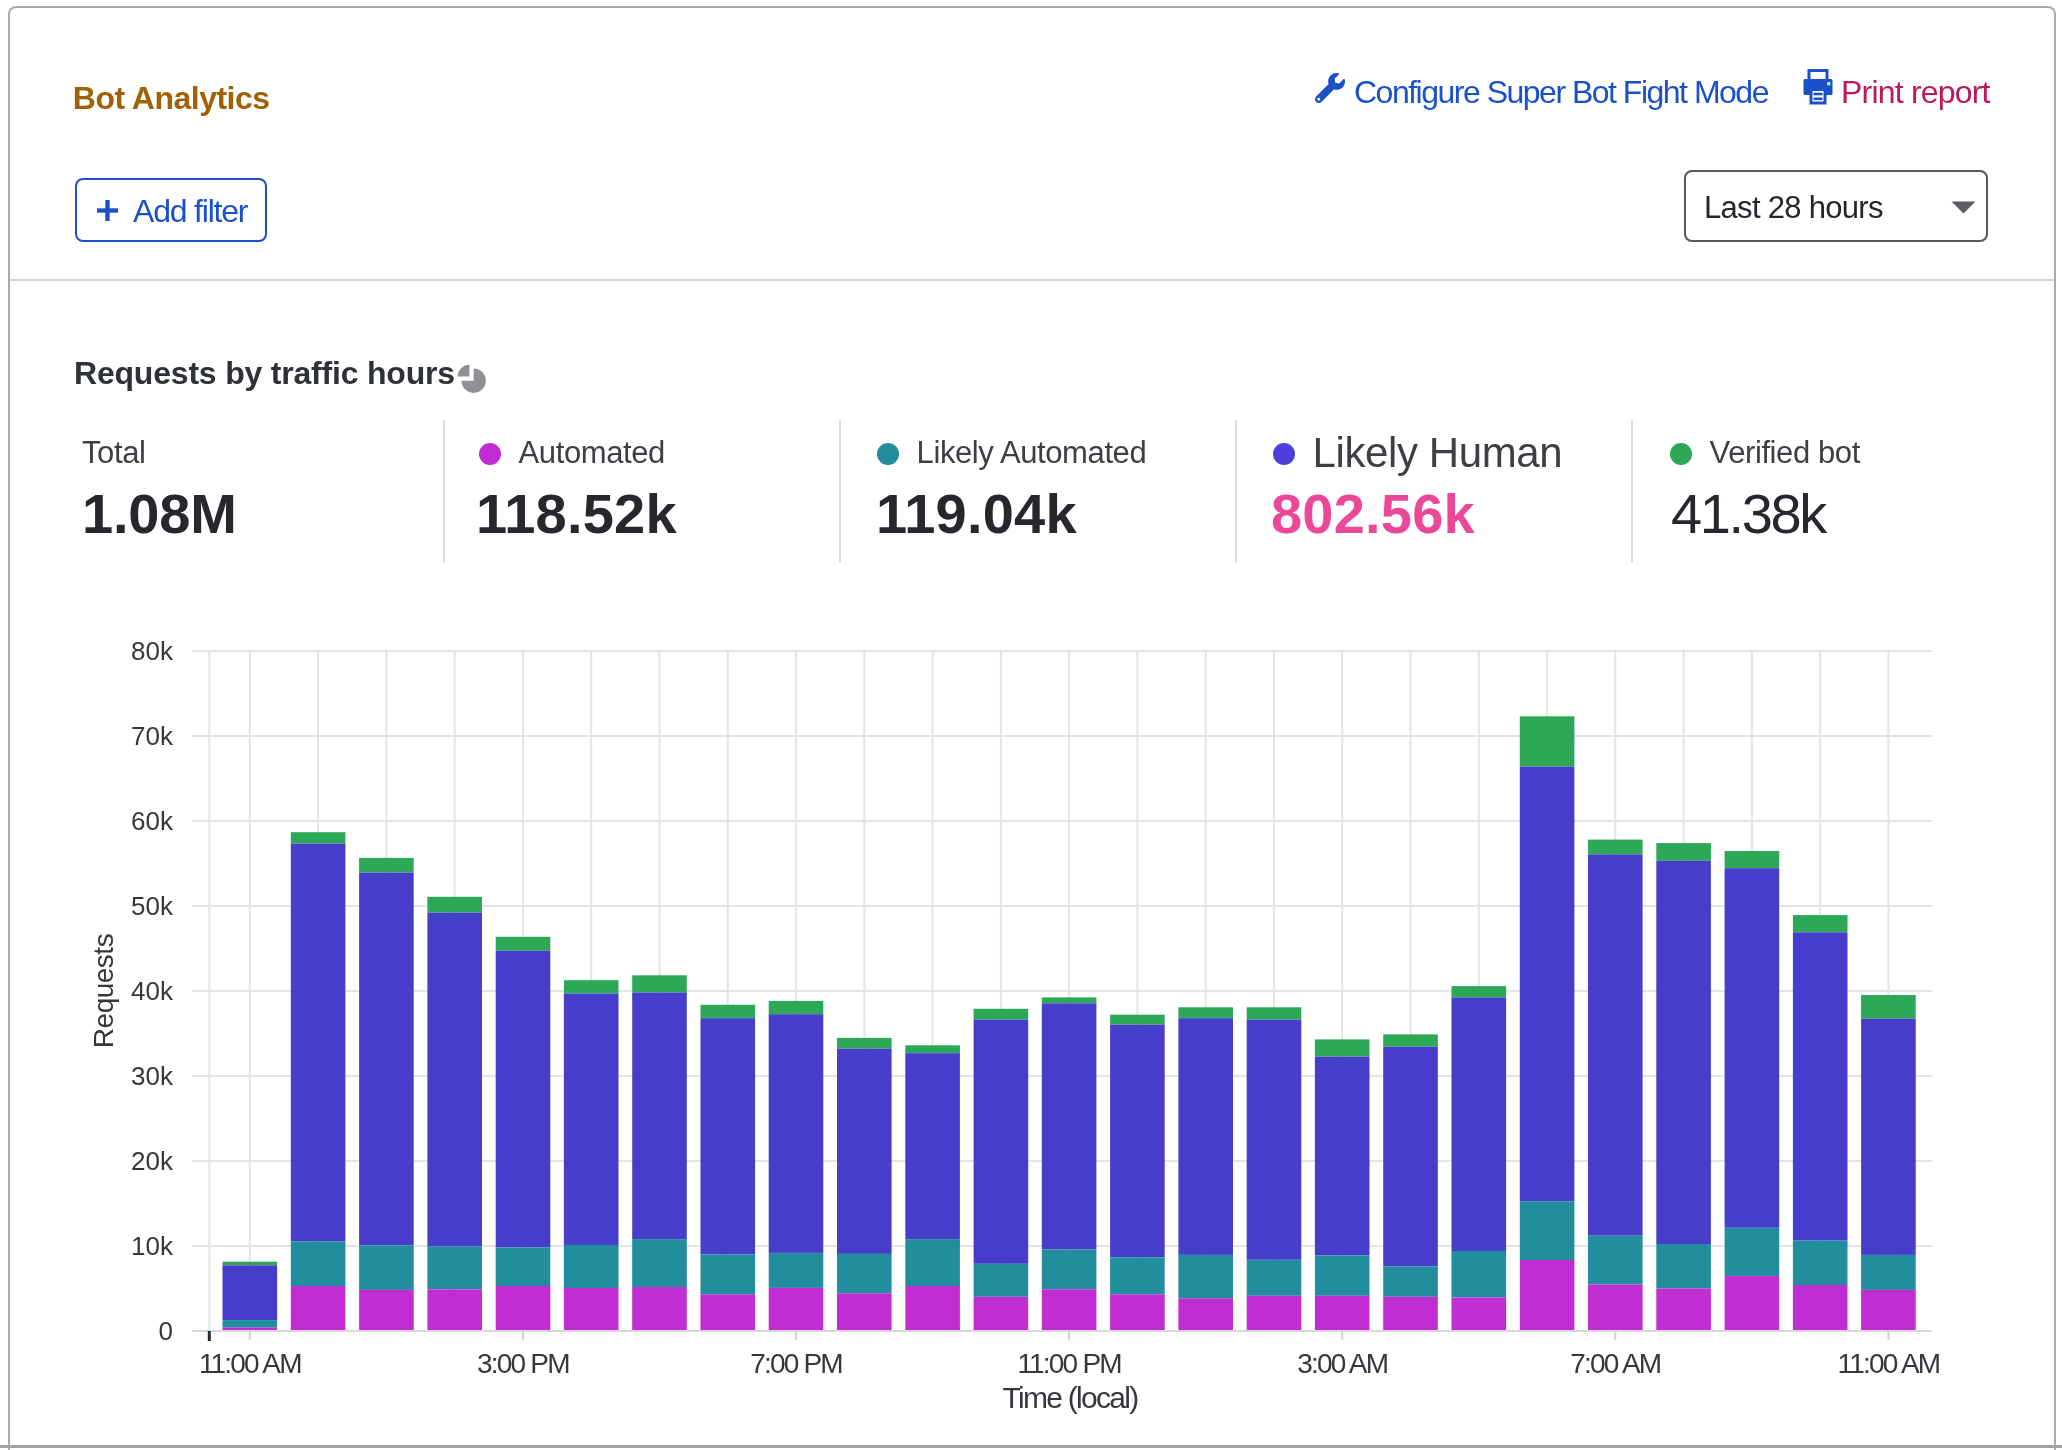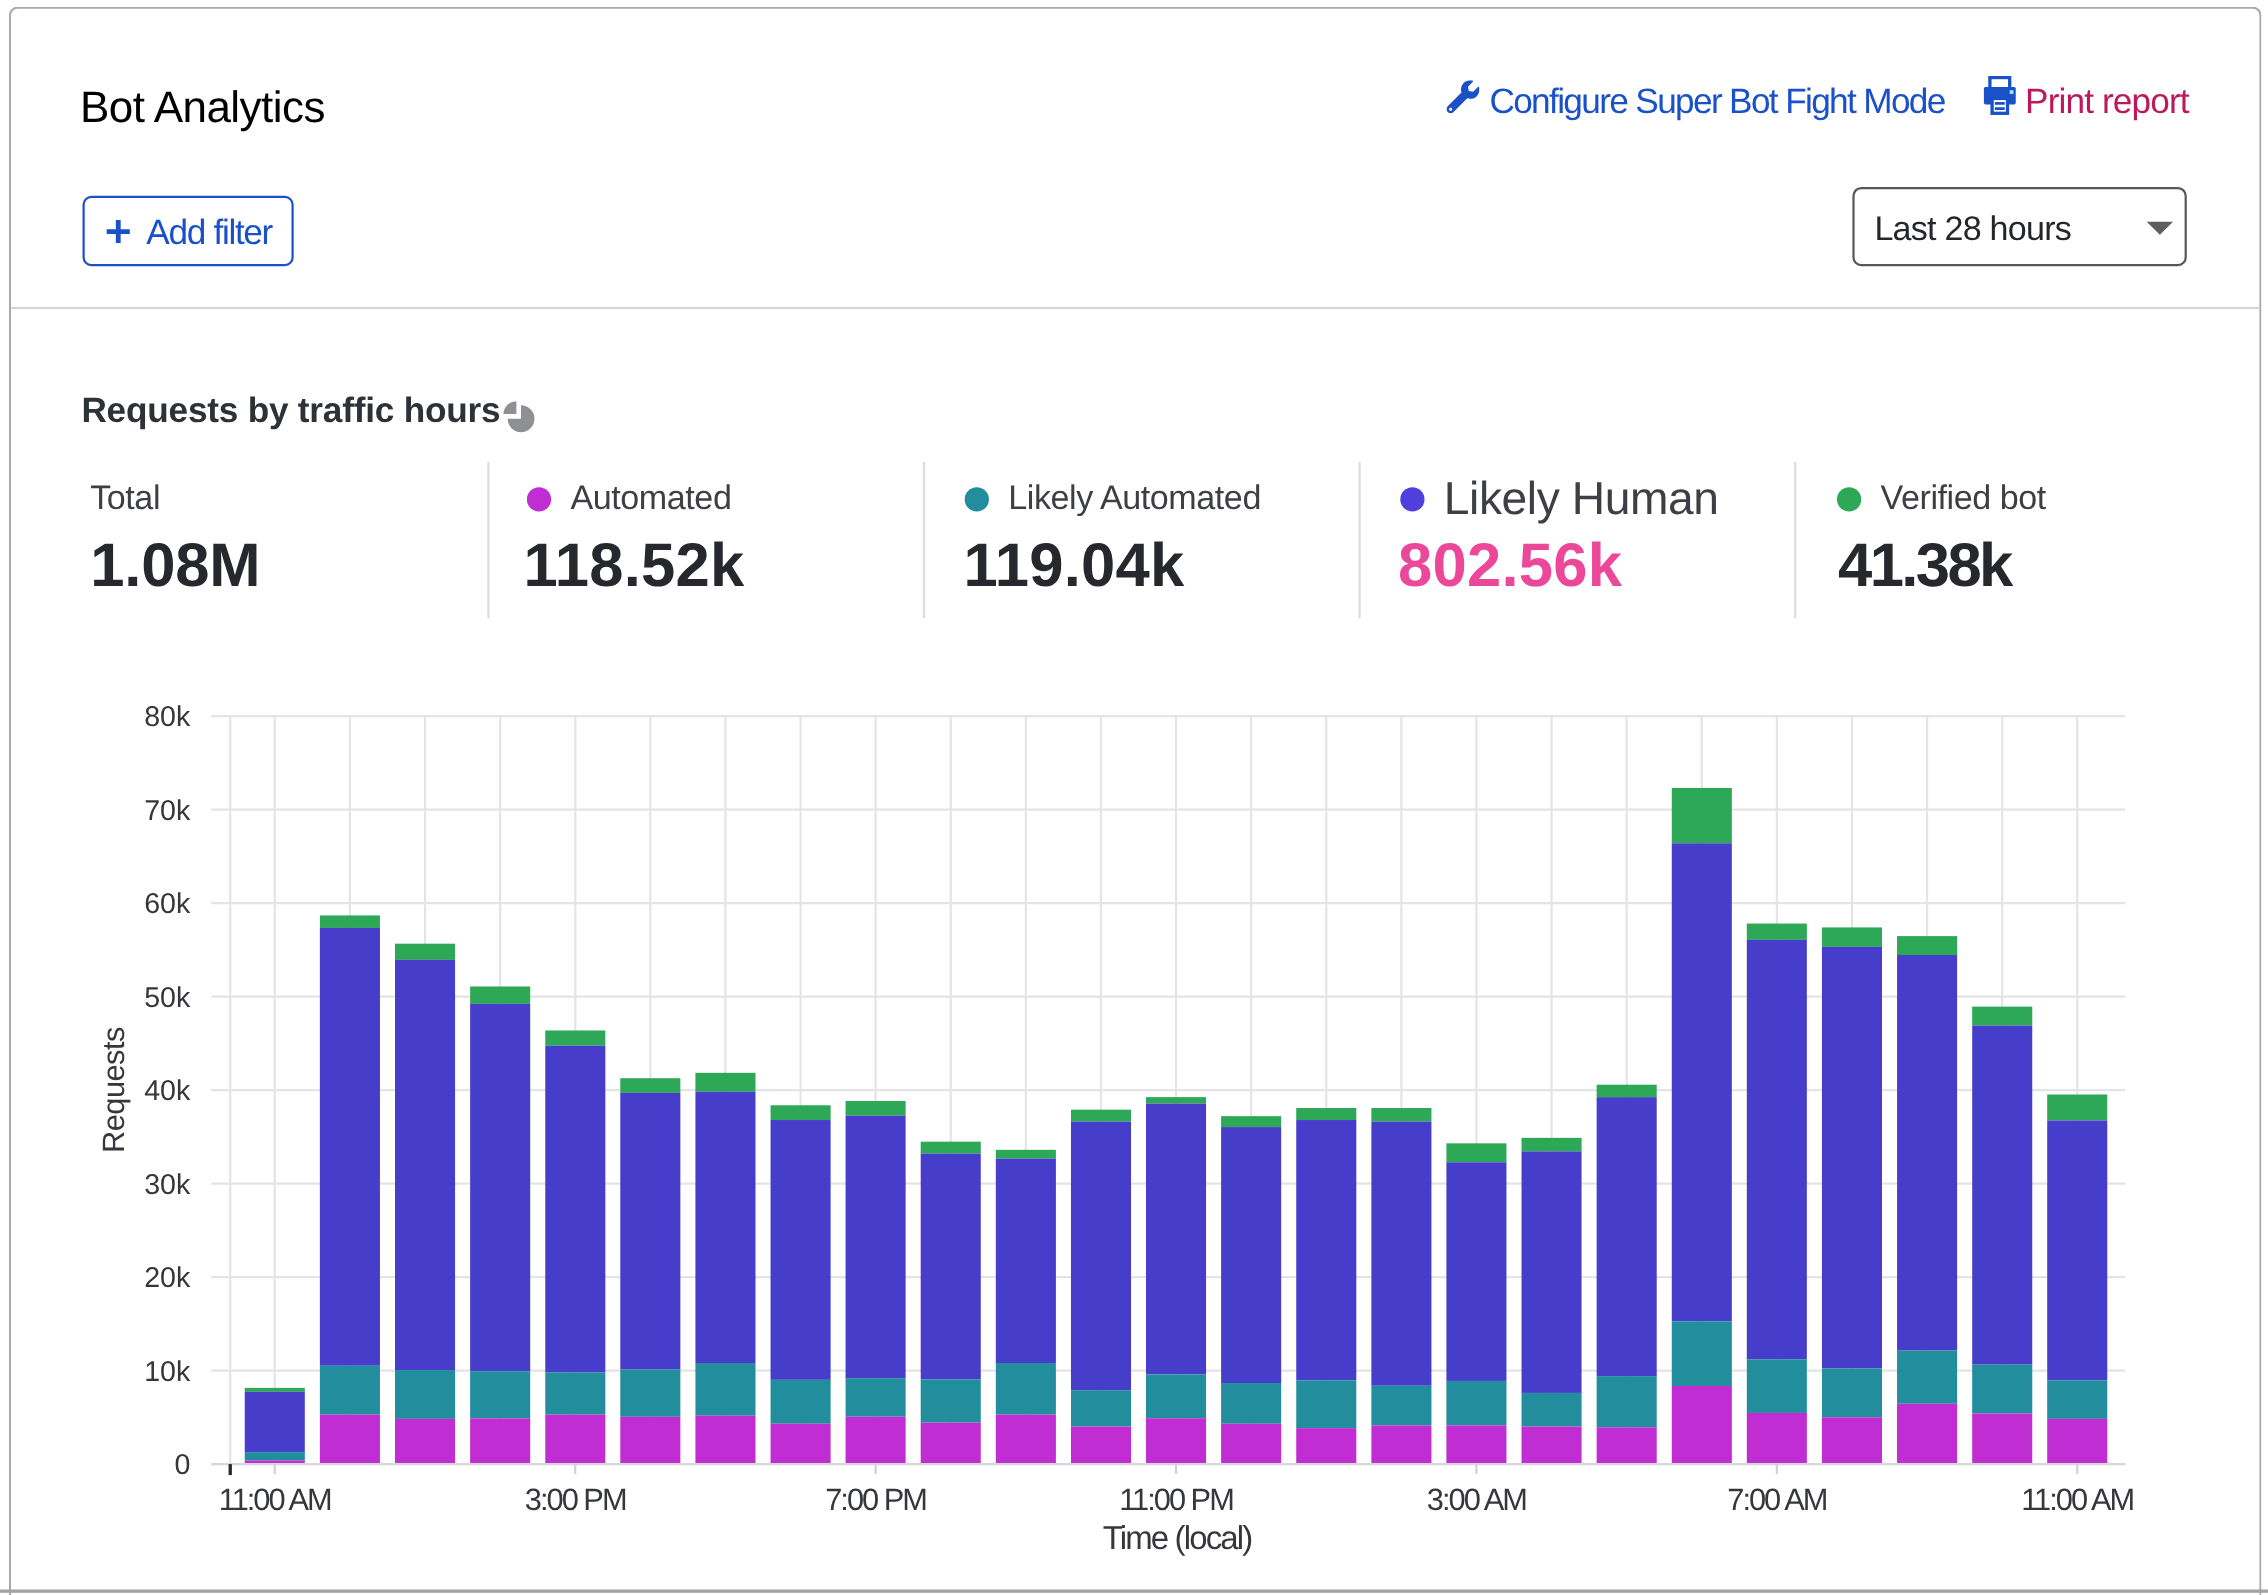--- a/index.html
+++ b/index.html
@@ -3,21 +3,21 @@
 <style>
 html,body{margin:0;padding:0;background:#fff;}
 body{width:2062px;height:1450px;position:relative;font-family:"Liberation Sans",sans-serif;overflow:hidden;}
 .abs{position:absolute;}
 </style></head>
 <body>
 <div class="abs" style="left:8px;top:6px;width:2048px;height:1444px;border:2px solid #a8aaad;border-bottom:none;border-radius:8px 8px 0 0;box-sizing:border-box;background:#fff"></div>
 <div class="abs" style="left:10px;top:279px;width:2044px;height:2px;background:#d2d4d8"></div>
 <div class="abs" style="left:0px;top:1445px;width:2062px;height:2.5px;background:#a0a2a5"></div>
 
-<div class="abs" style="left:72.8px;top:78.3px;font-size:40px;line-height:40px;font-weight:normal;color:#000000;letter-spacing:-0.5px">Bot Analytics</div>
+<div class="abs" style="left:72.8px;top:78.3px;font-size:32px;line-height:40px;font-weight:bold;color:#a16207;letter-spacing:-0.5px">Bot Analytics</div>
 
 <svg style="position:absolute;left:1315px;top:73px" width="30" height="30" viewBox="0 0 512 512">
     <path fill="#1b51c8" d="M507.73 109.1c-2.24-9.03-13.54-12.09-20.12-5.51l-74.36 74.36-67.88-11.31-11.31-67.88 74.36-74.36c6.62-6.62 3.43-17.9-5.66-20.16-47.38-11.74-99.55.91-136.58 37.93-39.64 39.64-50.55 97.1-34.05 147.2L18.74 402.76c-24.99 24.99-24.99 65.51 0 90.5 24.99 24.99 65.51 24.99 90.5 0l213.21-213.21c50.12 16.71 107.47 5.68 147.37-34.22 37.07-37.07 49.7-89.32 37.91-136.73zM64 472c-13.25 0-24-10.75-24-24 0-13.26 10.75-24 24-24s24 10.74 24 24c0 13.25-10.75 24-24 24z"></path>
   </svg>
 <div class="abs" style="left:1354px;top:76.3px;font-size:32px;line-height:32px;color:#1b51c8;letter-spacing:-1.5px">Configure Super Bot Fight Mode</div>
 <svg style="position:absolute;left:1803px;top:69px" width="30" height="37" viewBox="0 0 30 37">
 <rect x="6" y="1.5" width="18" height="12" fill="none" stroke="#1b51c8" stroke-width="3"></rect>
 <rect x="0.5" y="10" width="29" height="16" rx="1.5" fill="#1b51c8"></rect>
 <rect x="24" y="13" width="3.4" height="3.4" fill="#a9e4ff"></rect>
 <rect x="8" y="20.5" width="14" height="13.5" fill="#ffffff" stroke="#1b51c8" stroke-width="3"></rect>
@@ -56,21 +56,21 @@
 <div style="position:absolute;left:518.6px;top:437.3px;font-size:31px;line-height:31px;color:#3d3f45;letter-spacing:-0.4px">Automated</div>
 <div style="position:absolute;left:476px;top:486px;font-size:56px;line-height:56px;font-weight:bold;color:#26282e;letter-spacing:0.2px">118.52k</div>
 <div style="position:absolute;left:877px;top:443px;width:22px;height:22px;border-radius:50%;background:#218d9d"></div>
 <div style="position:absolute;left:916.6px;top:437.3px;font-size:31px;line-height:31px;color:#3d3f45;letter-spacing:-0.4px">Likely Automated</div>
 <div style="position:absolute;left:876px;top:486px;font-size:56px;line-height:56px;font-weight:bold;color:#26282e;letter-spacing:0.2px">119.04k</div>
 <div style="position:absolute;left:1273px;top:443px;width:22px;height:22px;border-radius:50%;background:#4f40dd"></div>
 <div style="position:absolute;left:1312.6px;top:437.3px;font-size:42px;line-height:31px;color:#3d3f45;letter-spacing:-0.4px">Likely Human</div>
 <div style="position:absolute;left:1271px;top:486px;font-size:56px;line-height:56px;font-weight:bold;color:#ec4899;letter-spacing:0.2px">802.56k</div>
 <div style="position:absolute;left:1670px;top:443px;width:22px;height:22px;border-radius:50%;background:#2ca856"></div>
 <div style="position:absolute;left:1709.6px;top:437.3px;font-size:31px;line-height:31px;color:#3d3f45;letter-spacing:-0.4px">Verified bot</div>
-<div style="position:absolute;left:1671px;top:486px;font-size:56px;line-height:56px;font-weight:bold;color:#26282e;letter-spacing:-2.4px">41.38k</div>
+<div style="position:absolute;left:1671px;top:486px;font-size:56px;line-height:56px;font-weight:normal;color:#26282e;letter-spacing:-2.4px">41.38k</div>
 
 <svg width="2062" height="1450" viewBox="0 0 2062 1450" style="position:absolute;left:0;top:0;" font-family="Liberation Sans, sans-serif">
 <line x1="192.0" y1="651.0" x2="1932.0" y2="651.0" stroke="#e3e4e6" stroke-width="2"></line>
 <line x1="192.0" y1="736.0" x2="1932.0" y2="736.0" stroke="#e3e4e6" stroke-width="2"></line>
 <line x1="192.0" y1="821.0" x2="1932.0" y2="821.0" stroke="#e3e4e6" stroke-width="2"></line>
 <line x1="192.0" y1="906.0" x2="1932.0" y2="906.0" stroke="#e3e4e6" stroke-width="2"></line>
 <line x1="192.0" y1="991.0" x2="1932.0" y2="991.0" stroke="#e3e4e6" stroke-width="2"></line>
 <line x1="192.0" y1="1076.0" x2="1932.0" y2="1076.0" stroke="#e3e4e6" stroke-width="2"></line>
 <line x1="192.0" y1="1161.0" x2="1932.0" y2="1161.0" stroke="#e3e4e6" stroke-width="2"></line>
 <line x1="192.0" y1="1246.0" x2="1932.0" y2="1246.0" stroke="#e3e4e6" stroke-width="2"></line>

